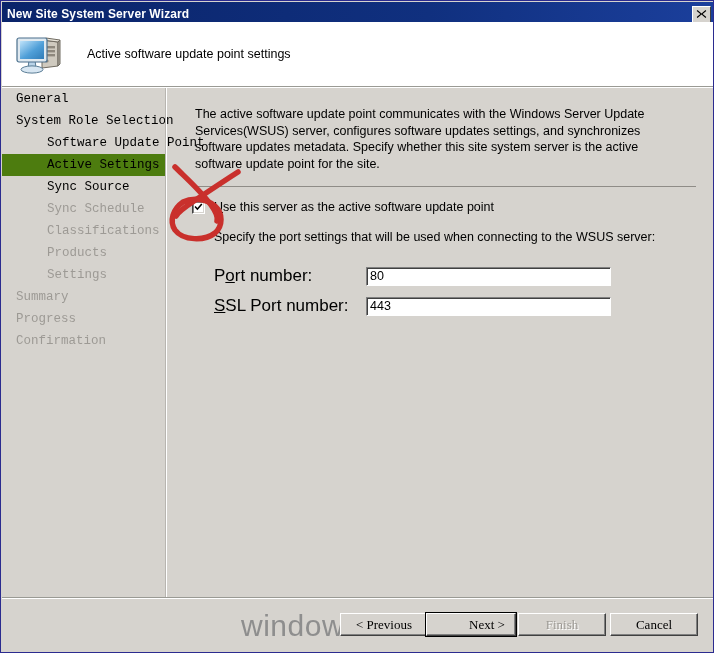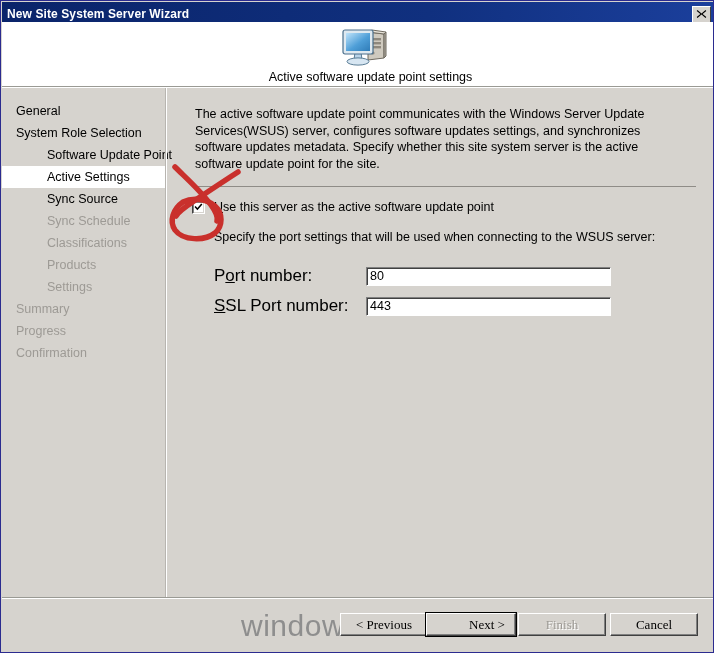--- a/index.html
+++ b/index.html
@@ -65,21 +65,20 @@
     width: 712px;
     height: 64px;
     background: #ffffff;
     box-sizing: border-box;
   }
   .header-inner {
     position: absolute;
     left: 0; top: 0; right: 0; bottom: 0;
     display: flex;
     align-items: center;
-    flex-direction: column;
   }
   .header-icon {
     width: 48px;
     height: 48px;
     margin-left: 12px;
     flex: 0 0 auto;
   }
   .header-title {
     font-size: 12.5px;
     color: #000000;
@@ -105,22 +104,23 @@
     width: 712px;
     height: 509px;
     background: #d6d3ce;
   }
   .sidebar {
     position: absolute;
     left: 0; top: 0;
     width: 165px;
     height: 509px;
     background: #d6d3ce;
-    padding-top: 12px;
-    box-sizing: border-box;
+    padding-top: 0;
+    box-sizing: border-box;
+    font-family: Liberation Mono, monospace;
   }
   .vdivider {
     position: absolute;
     left: 163px;
     top: 0;
     width: 2px;
     height: 509px;
     background: #ffffff;
     border-left: 1px solid #b8b5b0;
     box-sizing: border-box;
@@ -131,21 +131,21 @@
     font-size: 12.5px;
     color: #000000;
     white-space: nowrap;
     padding-left: 14px;
     box-sizing: border-box;
   }
   .nav-item.indent1 { padding-left: 45px; }
   .nav-item.indent2 { padding-left: 45px; }
   .nav-item.dim { color: #9d9a95; }
   .nav-item.selected {
-    background: #ffffff;
+    background: #4d7c0f;
     color: #000000;
   }
 
   
   .content {
     position: absolute;
     left: 166px;
     top: 0;
     width: 546px;
     height: 509px;

